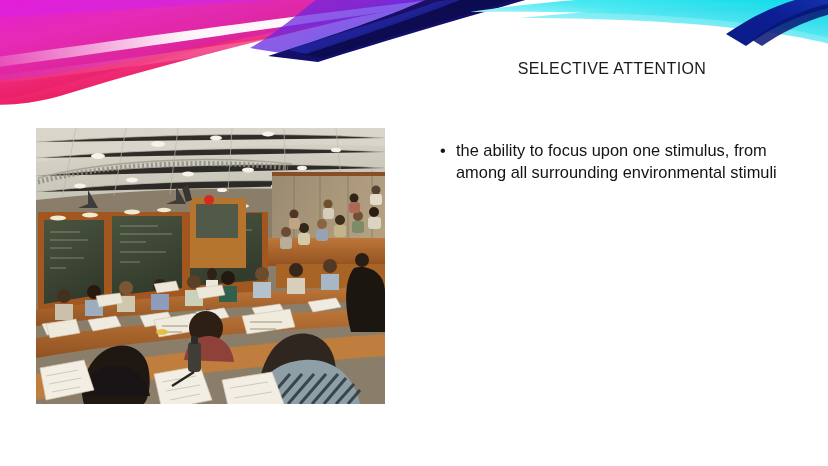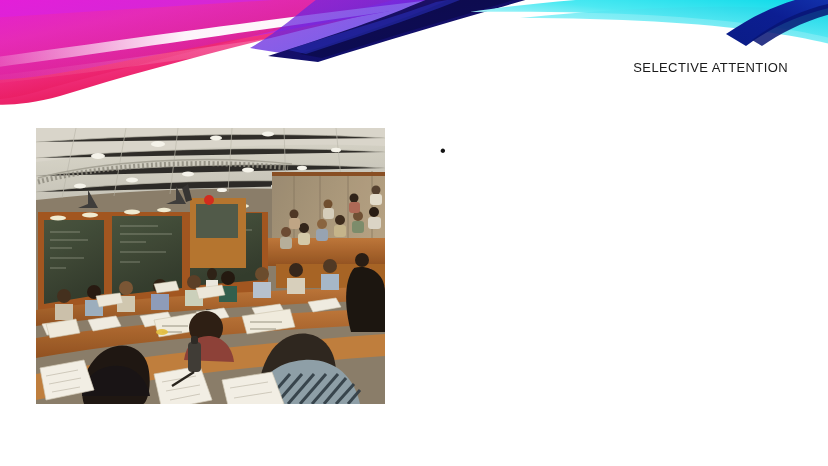--- a/index.html
+++ b/index.html
@@ -27,22 +27,22 @@
     overflow: hidden;
   }
   #banner svg { display: block; }
 
   
   #title {
     position: absolute;
     left: 436px;
     top: 60px;
     width: 352px;
-    text-align: right;
-    font-size: 13px;
+    text-align: center;
+    font-size: 16px;
     letter-spacing: 0.4px;
     color: #1a1a1a;
     font-weight: 400;
     white-space: nowrap;
   }
 
   
   #photo-frame {
     position: absolute;
     left: 36px;
@@ -412,17 +412,18 @@
 
         <rect x="0" y="0" width="349" height="276" fill="#8a6a3a" opacity="0.05"></rect>
       </g>
     </svg>
   </div>
 
   <div id="body-block">
     <ul class="bullets">
       <li>
         <span class="dot">•</span>
+        <span>the ability to focus upon one stimulus, from among all surrounding environmental stimuli</span>
       </li>
     </ul>
   </div>
 
 </div>
 
 </body></html>

